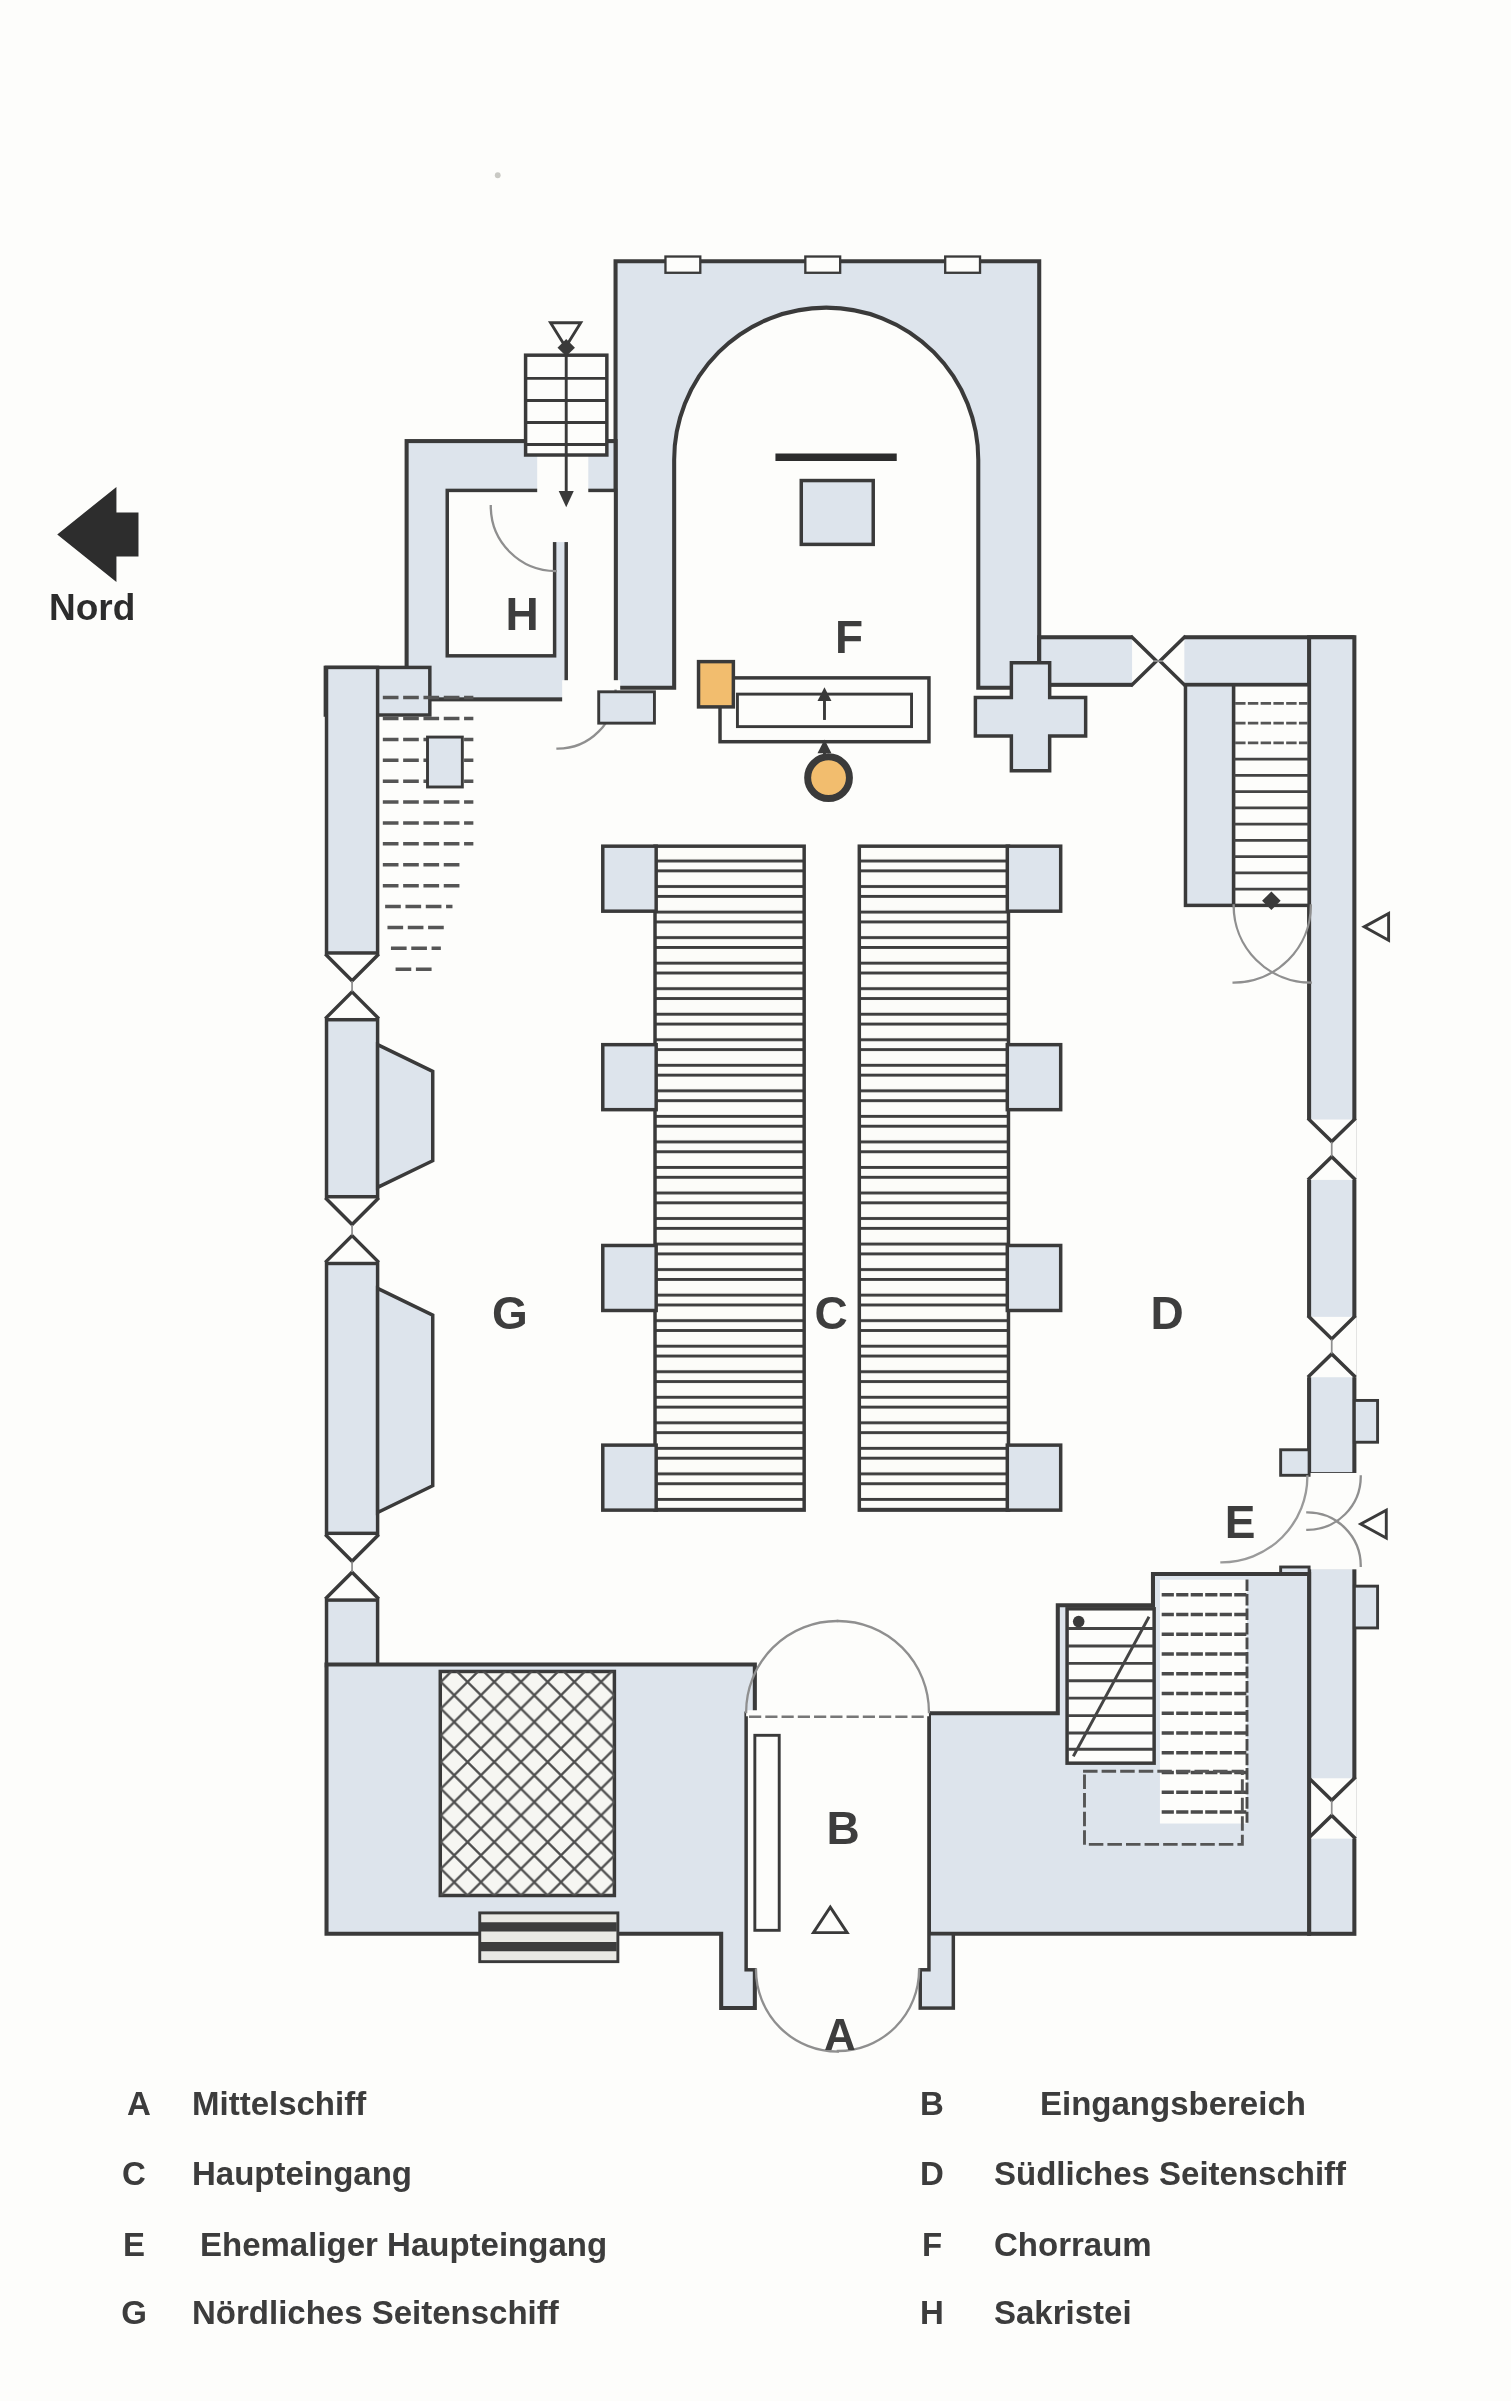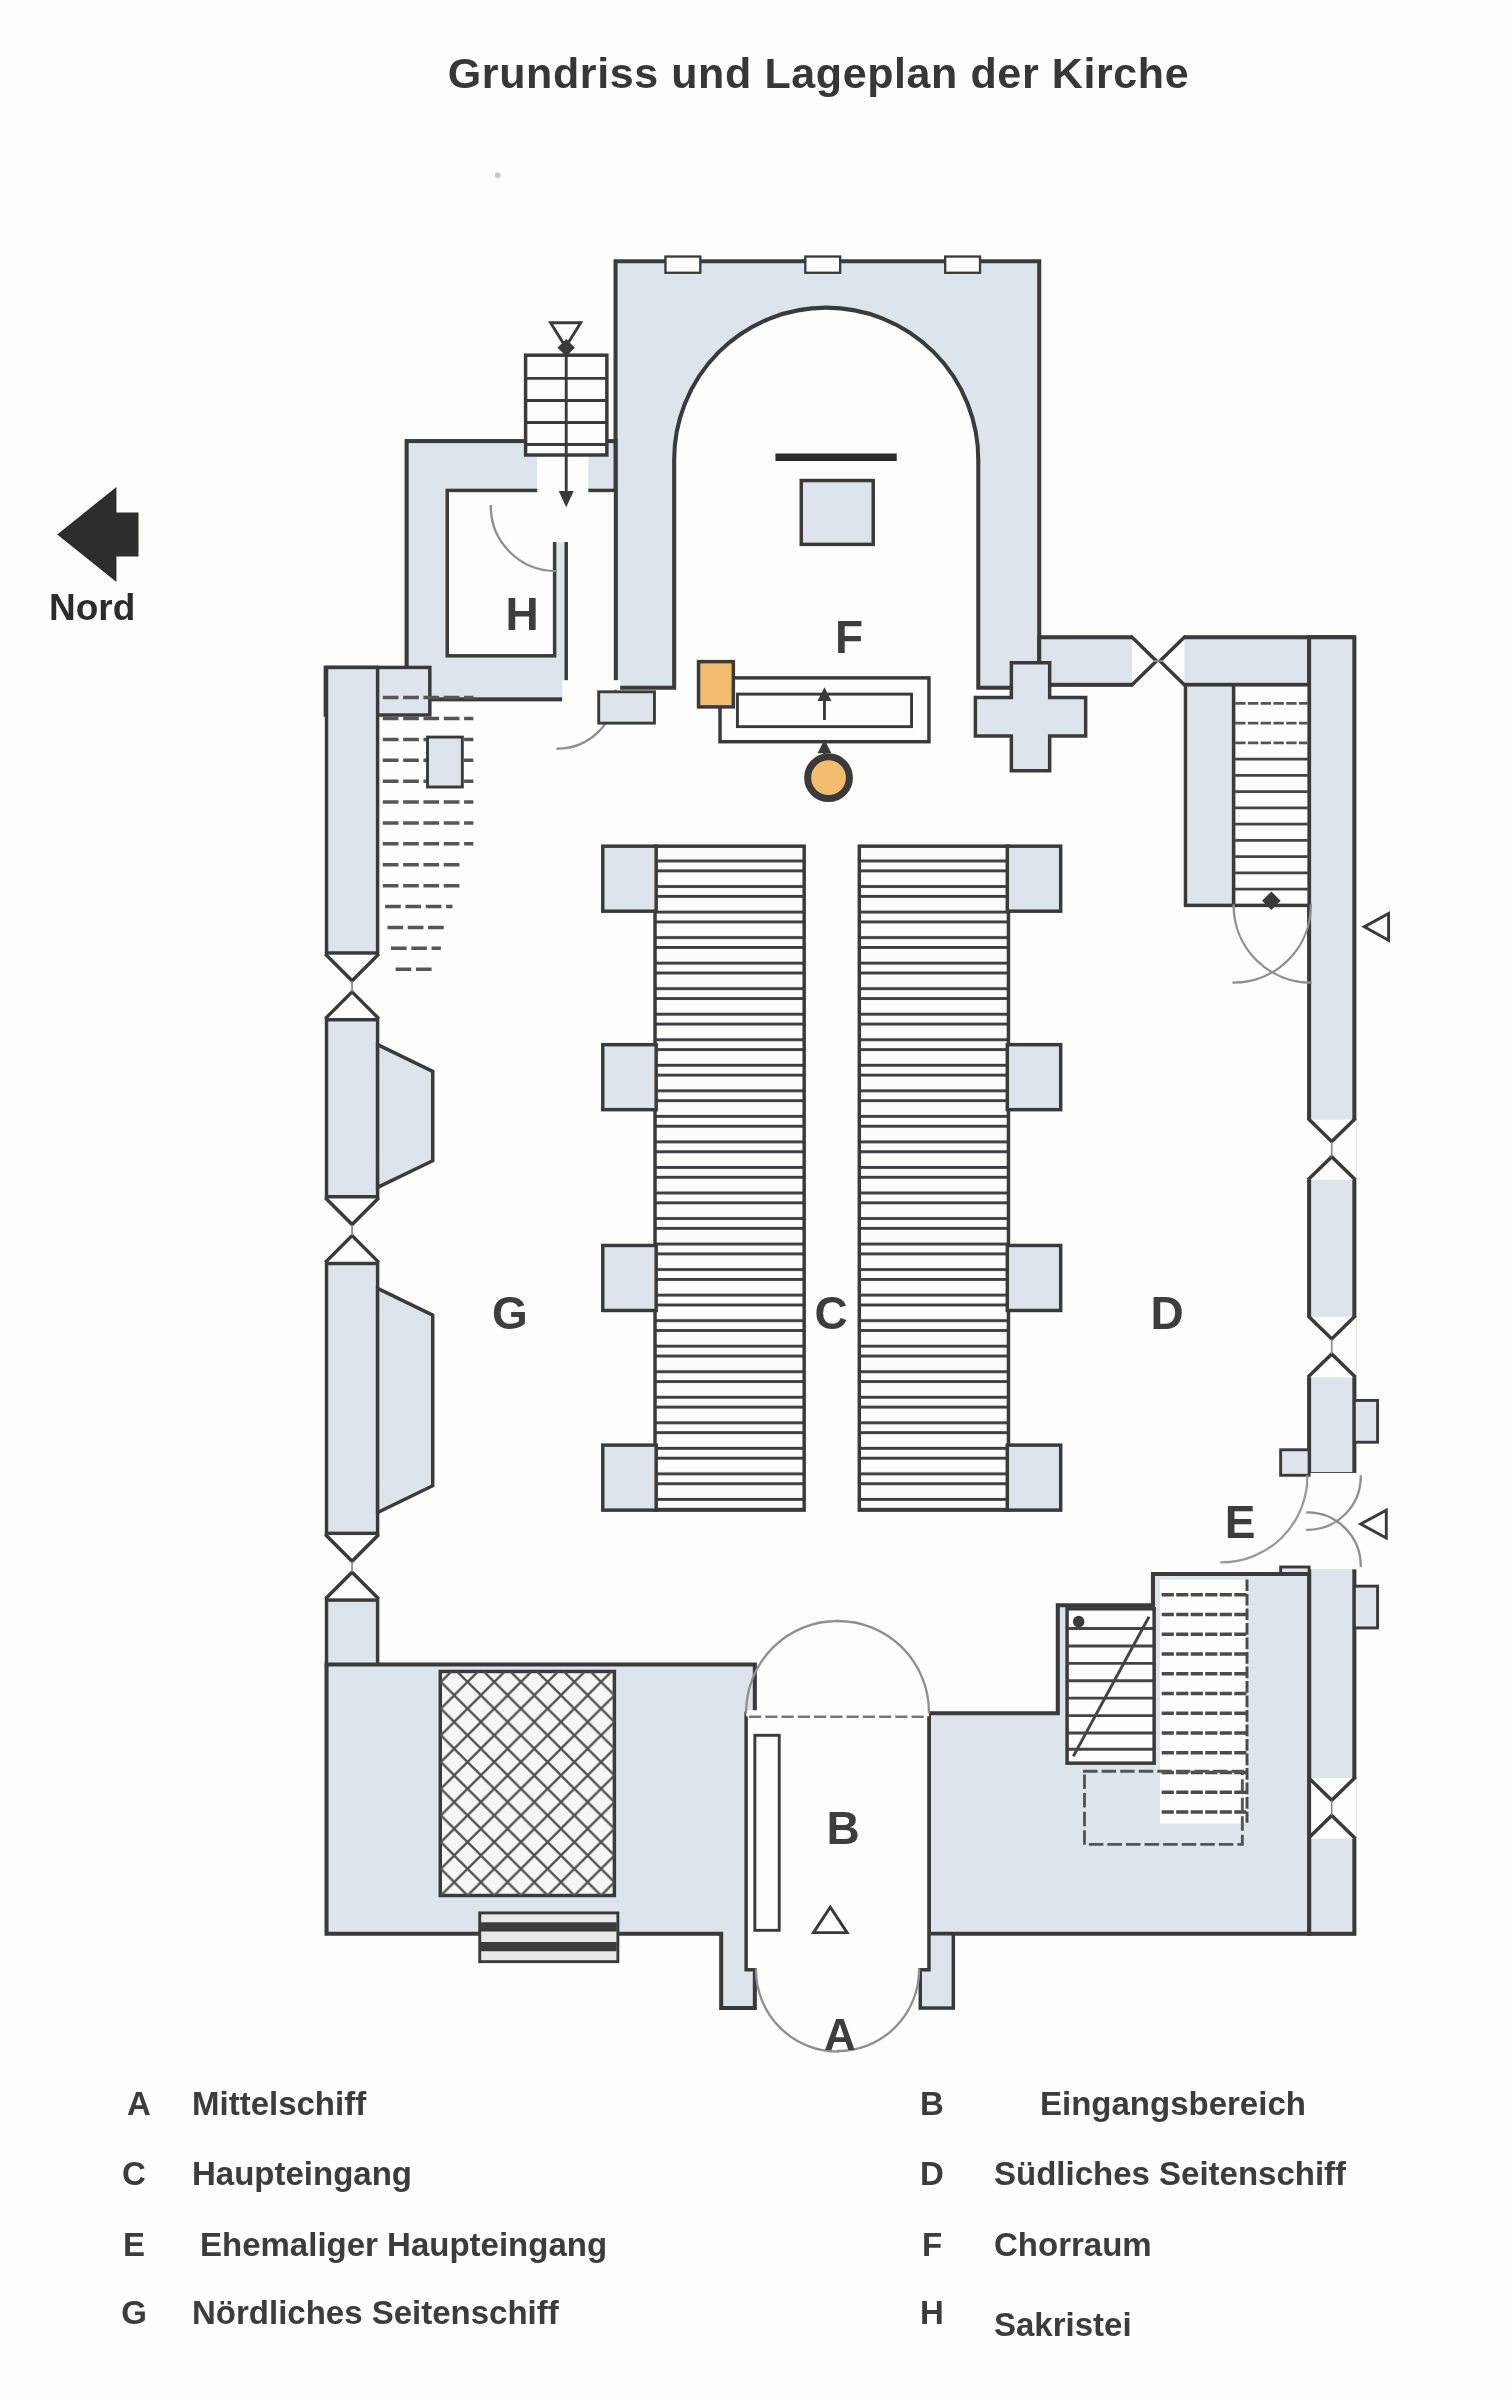--- a/index.html
+++ b/index.html
@@ -209,21 +209,20 @@
           <rect x="1038" y="2490" width="92" height="112" fill="#dde4ec" stroke="#3a3a3a" stroke-width="6"></rect>
           <rect x="1735" y="1458" width="92" height="112" fill="#dde4ec" stroke="#3a3a3a" stroke-width="6"></rect>
           <rect x="1735" y="1800" width="92" height="112" fill="#dde4ec" stroke="#3a3a3a" stroke-width="6"></rect>
           <rect x="1735" y="2146" width="92" height="112" fill="#dde4ec" stroke="#3a3a3a" stroke-width="6"></rect>
           <rect x="1735" y="2490" width="92" height="112" fill="#dde4ec" stroke="#3a3a3a" stroke-width="6"></rect>
         </g>
       </g>
     </g>
   </svg>
 
-  <div class="title">Grundriss und Lageplan der Kirche</div>
   <div class="nord-label">Nord</div>
 
   <div class="room-label" style="left:522px;top:614px;">H</div>
   <div class="room-label" style="left:849px;top:637px;">F</div>
   <div class="room-label" style="left:510px;top:1313px;">G</div>
   <div class="room-label" style="left:831px;top:1313px;">C</div>
   <div class="room-label" style="left:1167px;top:1313px;">D</div>
   <div class="room-label" style="left:1240px;top:1522px;">E</div>
   <div class="room-label" style="left:843px;top:1828px;">B</div>
   <div class="marker-label" style="left:840px;top:2035px;">A</div>
@@ -238,17 +237,17 @@
     <div class="legend-key" style="left:111px;top:2313px;">G</div>
     <div class="legend-label" style="left:192px;top:2313px;">Nördliches Seitenschiff</div>
 
     <div class="legend-key" style="left:909px;top:2104px;">B</div>
     <div class="legend-label" style="left:994px;top:2104px;margin-left:46px;">Eingangsbereich</div>
     <div class="legend-key" style="left:909px;top:2174px;">D</div>
     <div class="legend-label" style="left:994px;top:2174px;">Südliches Seitenschiff</div>
     <div class="legend-key" style="left:909px;top:2245px;">F</div>
     <div class="legend-label" style="left:994px;top:2245px;">Chorraum</div>
     <div class="legend-key" style="left:909px;top:2313px;">H</div>
-    <div class="legend-label" style="left:994px;top:2313px;margin-top:12px;">Sakristei</div>
+    <div class="legend-label" style="left:994px;top:2313px;">Sakristei</div>
   </div>
 
 </div>
 
 
 </body></html>

